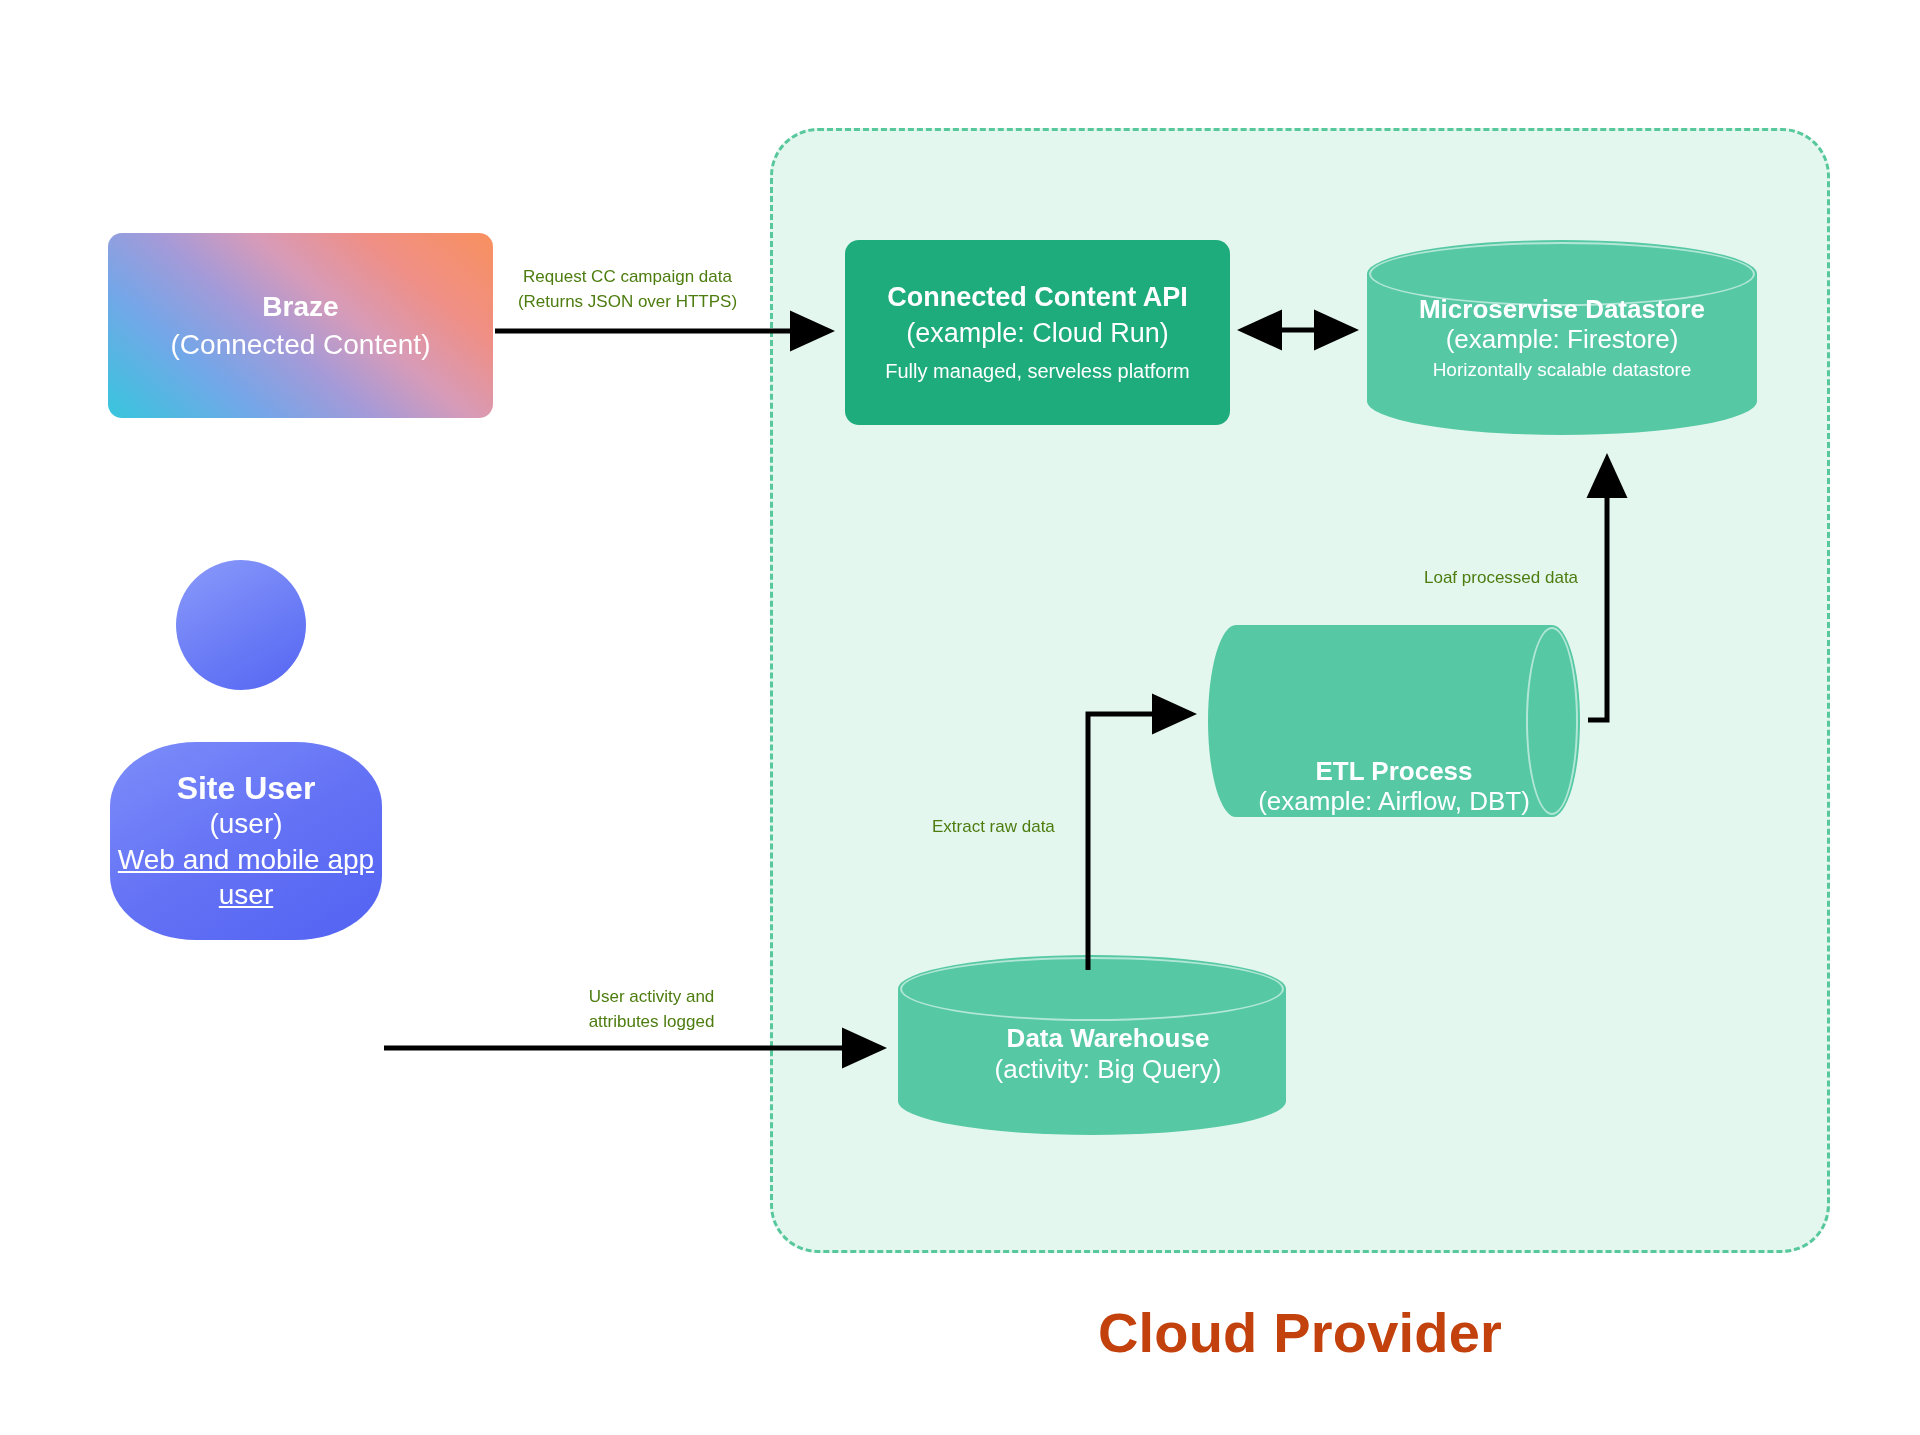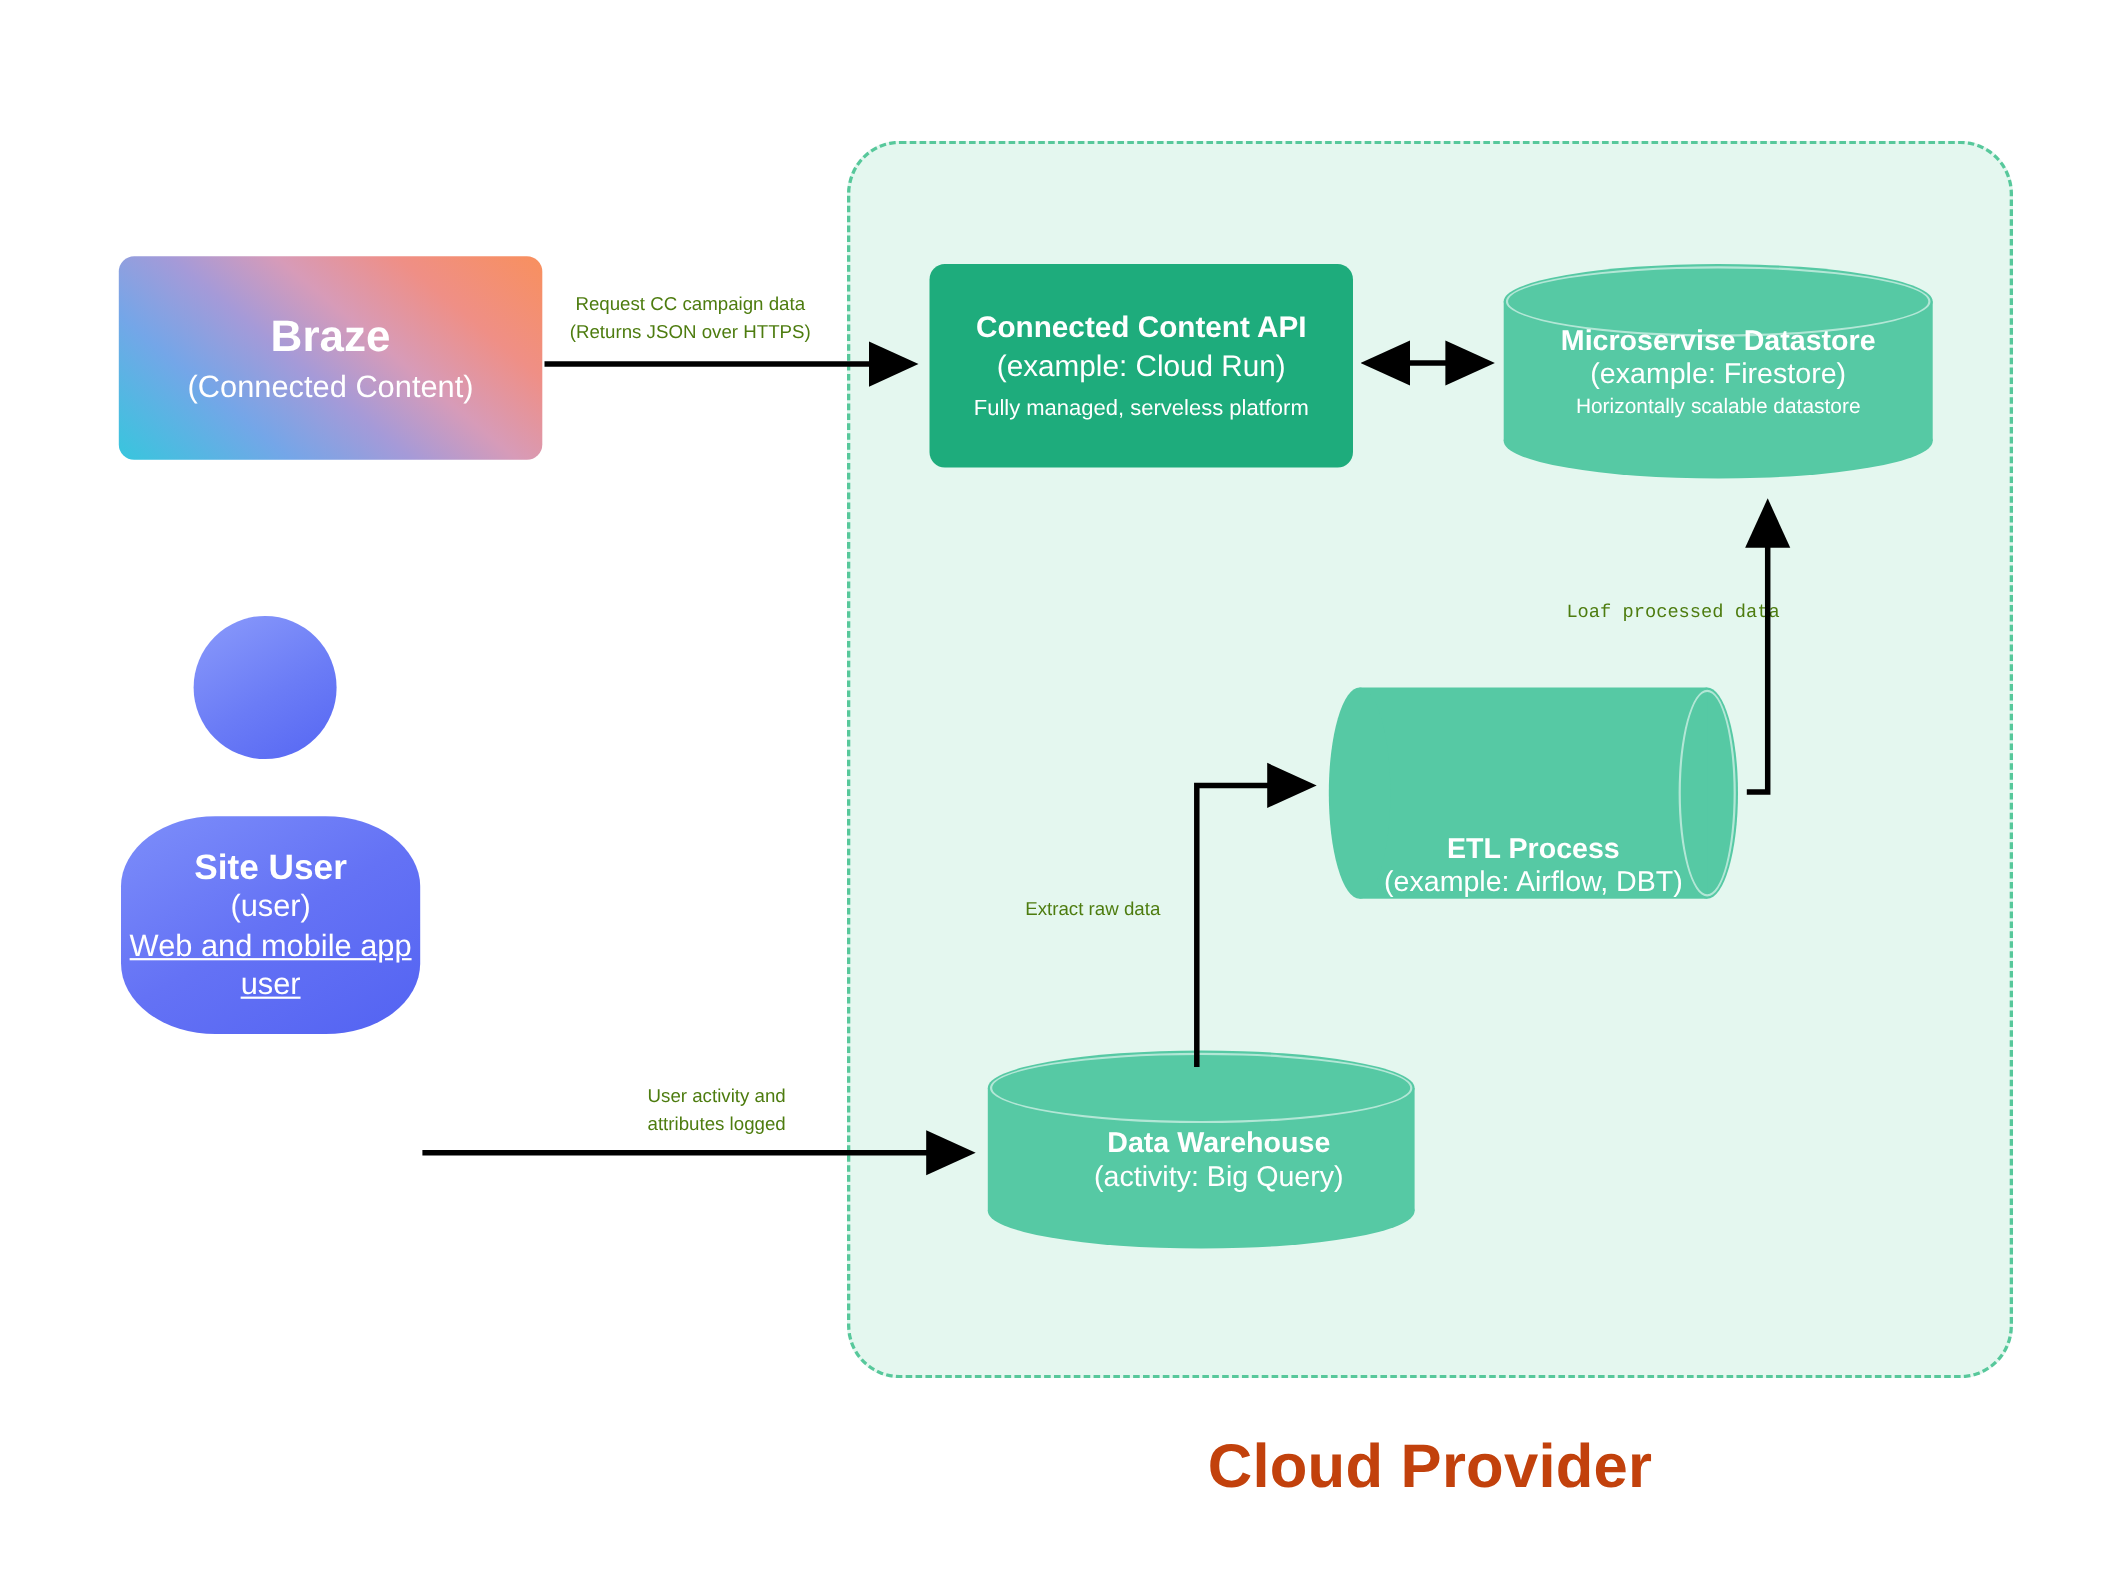--- a/index.html
+++ b/index.html
@@ -84,21 +84,21 @@
         #74a6e8 26%,
         #a59ad8 44%,
         #d79bb8 60%,
         #ef8f86 78%,
         #f8905e 100%);
     display: flex;
     flex-direction: column;
     align-items: center;
     justify-content: center;
   }
-  .braze-box .t-title { font-size: 40px; }
+  .braze-box .t-title { font-size: 28px; }
   .braze-box .t-sub { font-size: 28px; margin-top: 4px; }
 
   
   .api-box {
     position: absolute;
     left: 845px;
     top: 240px;
     width: 385px;
     height: 185px;
     border-radius: 14px;
@@ -330,17 +330,17 @@
   </svg>
 
   <div class="edge-label center" style="left:505px; top:265px; width:245px;">Request CC campaign data
 (Returns JSON over HTTPS)</div>
 
   <div class="edge-label center" style="left:544px; top:985px; width:215px;">User activity and
 attributes logged</div>
 
   <div class="edge-label" style="left:932px; top:815px;">Extract raw data</div>
 
-  <div class="edge-label" style="left:1424px; top:546px;font-family:Liberation Mono, monospace;">Loaf processed data</div>
+  <div class="edge-label" style="left:1424px; top:566px;">Loaf processed data</div>
 
   <div class="cloud-title">Cloud Provider</div>
 
 </div>
 
 </body></html>

